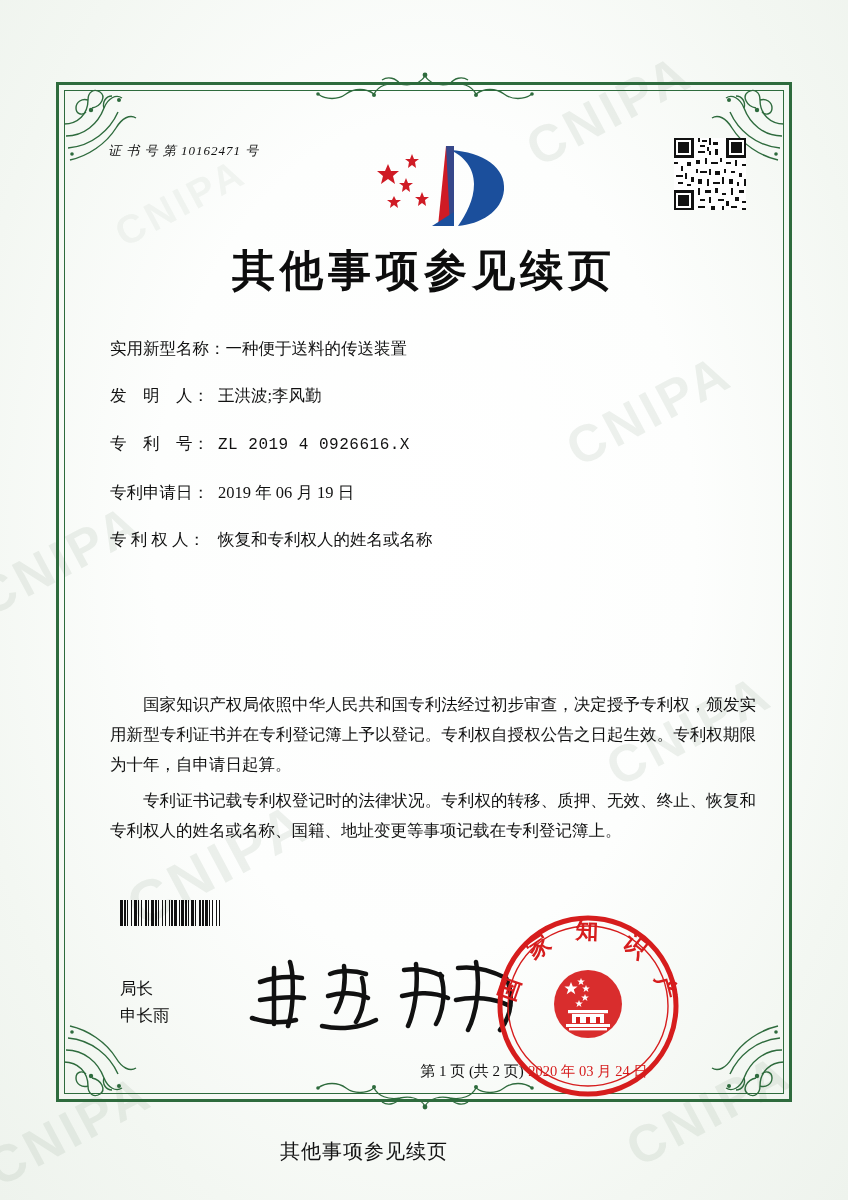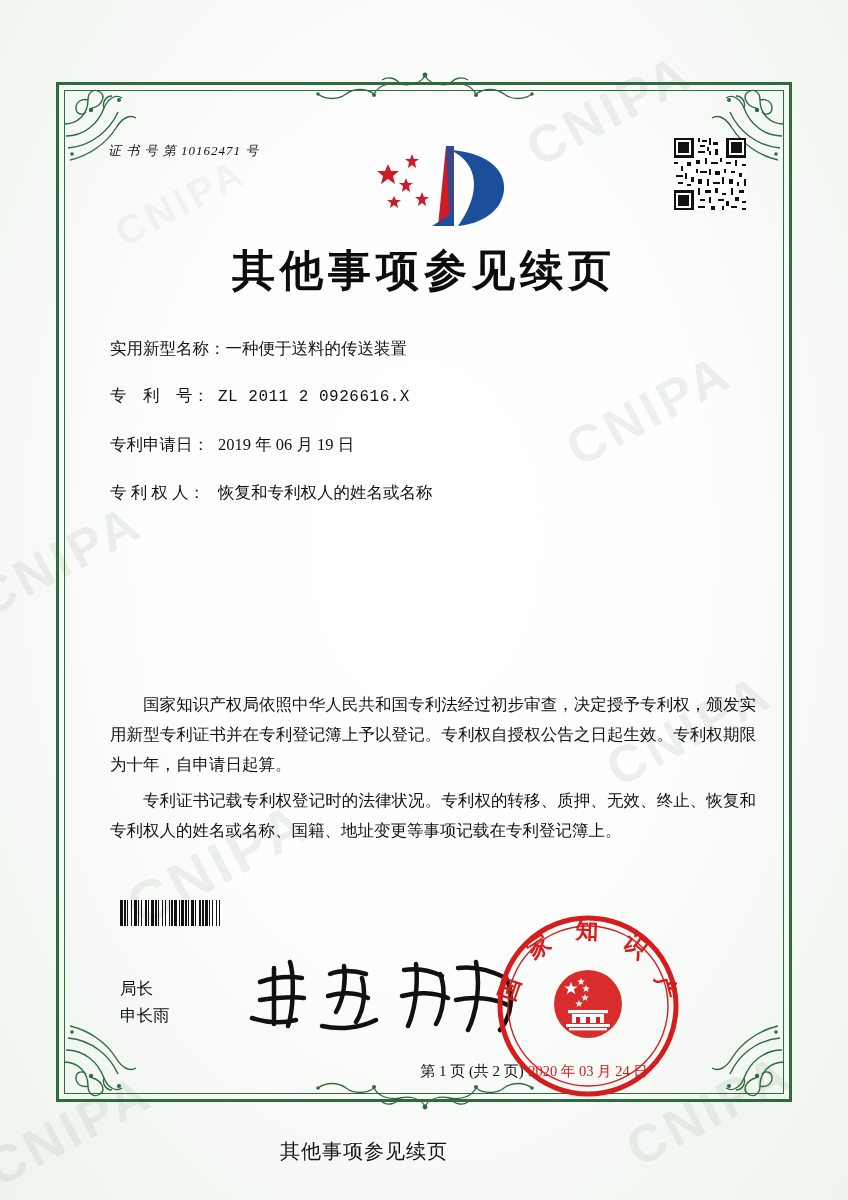--- a/index.html
+++ b/index.html
@@ -428,21 +428,24 @@
       </svg>
     </div>
 
     <div class="main-title">其他事项参见续页</div>
 
     <div class="fields">
       <div class="field">
         <span class="lab">实用新型名称：</span><span class="val">一种便于送料的传送装置</span>
       </div>
       <div class="field">
-        <span class="lab">专　利　号：</span><span class="val mono">ZL 2011 2 0926616.X</span>
+        <span class="lab">发　明　人：</span><span class="val">王洪波;李风勤</span>
+      </div>
+      <div class="field">
+        <span class="lab">专　利　号：</span><span class="val mono">ZL 2019 4 0926616.X</span>
       </div>
       <div class="field">
         <span class="lab">专利申请日：</span><span class="val">2019 年 06 月 19 日</span>
       </div>
       <div class="field">
         <span class="lab">专 利 权 人：</span><span class="val">恢复和专利权人的姓名或名称</span>
       </div>
     </div>
 
     <div class="paras">

